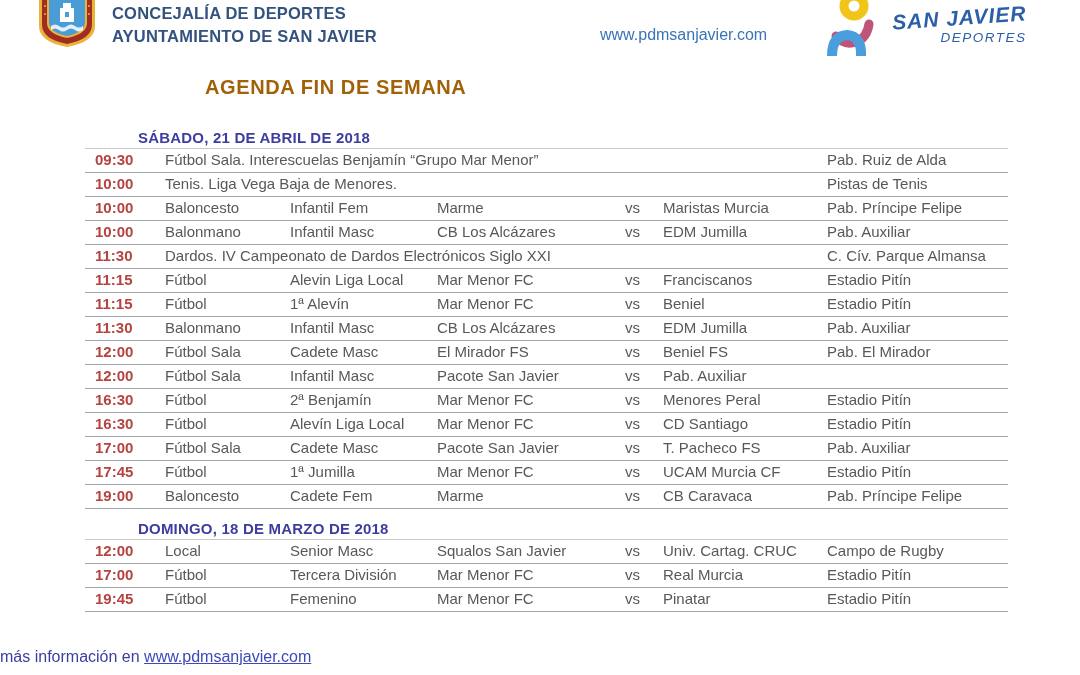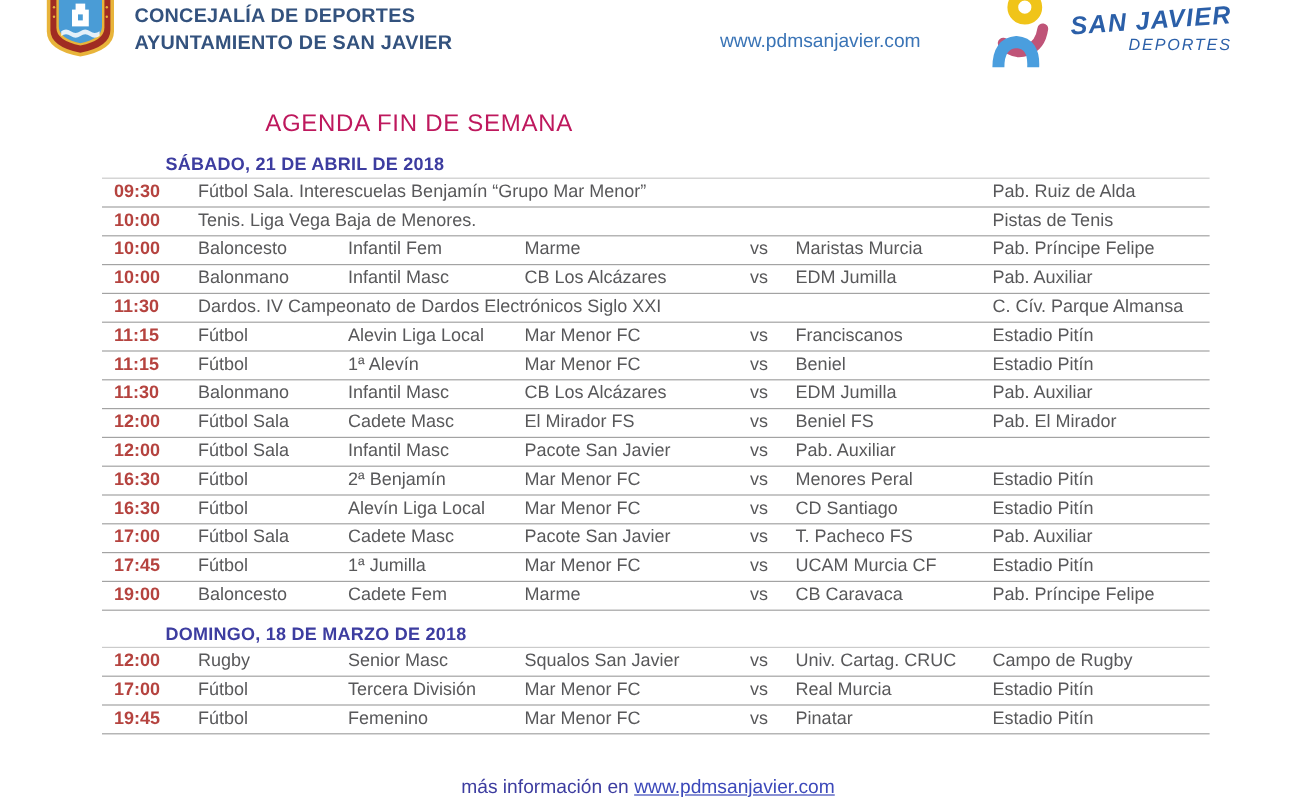--- a/index.html
+++ b/index.html
@@ -26,22 +26,22 @@
     font-size:21px; font-weight:700; font-style:italic;
     letter-spacing:1px; transform:rotate(-4deg); white-space:nowrap;
   }
   .brand-line2 {
     font-size:13.5px; font-weight:400; font-style:italic;
     text-align:right; letter-spacing:1.5px; margin-top:0px;
   }
 
   
   .title {
-    position:absolute; left:205px; top:76px; margin:16px;
-    font-size:20px; font-weight:400; color:#be185d; letter-spacing:0.6px;
+    position:absolute; left:205px; top:76px; margin:0;
+    font-size:20px; font-weight:700; color:#a16207; letter-spacing:0.6px;
   }
 
   
   .sections { position:absolute; left:85px; top:128px; width:923px; }
   .day-heading {
     margin:0 0 0 53px; height:20px; line-height:20px;
     font-size:15px; font-weight:700; color:#3d3da0; letter-spacing:0.2px;
   }
   .rows { border-top:1px solid #cbcbcb; }
   .row {
@@ -51,21 +51,21 @@
     border-bottom:1px solid #a3a3a3;
     font-size:15px; color:#58585a; white-space:nowrap;
   }
   .c-time { color:#b5433f; font-weight:700; }
   .c-desc { grid-column:2 / 7; }
   .section-sunday { margin-top:10px; }
 
   
   .footer {
     position:absolute; left:0; top:648px; width:100%;
-    text-align:center; font-size:16px; color:#3d3da0;
+    text-align:left; font-size:16px; color:#3d3da0;
   }
   .footer a { color:#3c49ba; text-decoration:underline; }
 </style>
 </head>
 <body>
 
 <div class="page">
 
   <svg class="crest" viewBox="0 0 58 48" aria-hidden="true">
     <path d="M1,0 h56 v26 q0,16 -28,21 q-28,-5 -28,-21 Z" fill="#e8b43a"></path>
@@ -229,21 +229,21 @@
             <span class="c-away">CB Caravaca</span>
             <span class="c-venue">Pab. Príncipe Felipe</span>
           </div>
         </div>
       </section>
       <section class="section section-sunday">
         <h2 class="day-heading">DOMINGO, 18 DE MARZO DE 2018</h2>
         <div class="rows">
           <div class="row">
             <span class="c-time">12:00</span>
-            <span class="c-sport">Rugby</span>
+            <span class="c-sport">Local</span>
             <span class="c-cat">Senior Masc</span>
             <span class="c-home">Squalos San Javier</span>
             <span class="c-vs">vs</span>
             <span class="c-away">Univ. Cartag. CRUC</span>
             <span class="c-venue">Campo de Rugby</span>
           </div>
           <div class="row">
             <span class="c-time">17:00</span>
             <span class="c-sport">Fútbol</span>
             <span class="c-cat">Tercera División</span>

